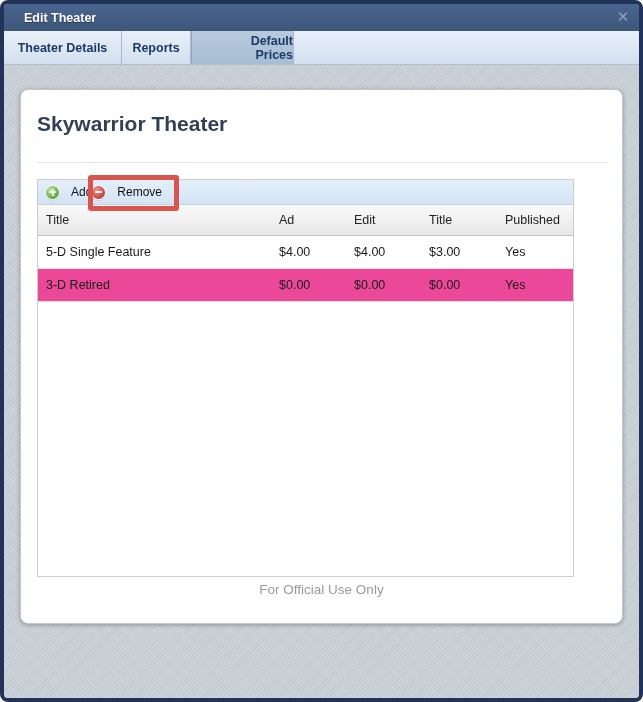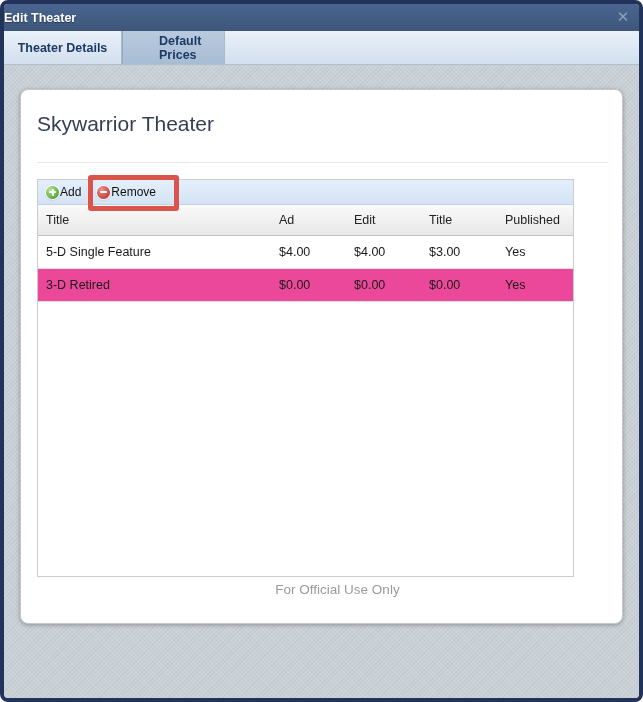--- a/index.html
+++ b/index.html
@@ -12,21 +12,21 @@
     border-radius:8px;
     background:#c9d0d6;
     overflow:hidden;
   }
 
   
   .titlebar {
     position:relative; height:27px;
     background:linear-gradient(#4a6590,#3d5679);
     display:flex; align-items:center;
-    padding:0 0;
+    padding:0 20px;
   }
   .titlebar .title {
     color:#ffffff; font-weight:bold; font-size:12.5px;
     text-shadow:0 1px 1px rgba(0,0,0,.4);
   }
   .close-btn {
     position:absolute; right:6px; top:3px;
     width:20px; height:20px; line-height:20px;
     text-align:center; cursor:pointer;
   }
@@ -39,20 +39,21 @@
     height:34px;
     background:linear-gradient(#e9f1f9,#d2dfee);
     border-bottom:1px solid #aebfd1;
     display:flex; align-items:stretch;
   }
   .tab {
     display:flex; align-items:center; justify-content:center;
     font-size:12.5px; font-weight:bold; color:#1c3a66;
     border-right:1px solid #a9bac9;
     cursor:pointer;
+    text-align:right;
   }
   .tab-theater-details { width:118px; }
   .tab-reports { width:69px; }
   .tab-default-prices { width:103px; }
   .tab.active {
     background:linear-gradient(#b9cade,#a7bdd3);
     border-left:1px solid #93a9c0;
     padding-left:36px;
   }
   .tab-filler { flex:1; }
@@ -70,46 +71,46 @@
   .card {
     position:absolute; left:16px; top:24px;
     width:603px; height:535px;
     background:#ffffff;
     border:1px solid #c2c7cd;
     border-radius:8px;
     box-shadow:0 1px 4px rgba(0,0,0,.30);
   }
   .card-heading {
     position:absolute; left:16px; top:22px;
-    font-size:21px; font-weight:normal; color:#333f54;
+    font-size:21px; font-weight:bold; color:#333f54;
   }
   .card-hr {
     position:absolute; left:16px; top:72px;
     width:571px; height:1px; background:#e4e6e8;
   }
 
   
   .panel {
     position:absolute; left:16px; top:89px;
     width:537px; height:398px;
     border:1px solid #c8cdd2;
     background:#ffffff;
   }
   .toolbar {
     height:25px;
     background:linear-gradient(#e4effb,#d4e3f4);
     border-bottom:1px solid #c3d2e2;
     display:flex; align-items:center;
   }
   .tbtn {
-    display:inline-flex; align-items:center; gap:1px;
+    display:inline-flex; align-items:center; gap:12px;
     font-size:12px; color:#111111; cursor:pointer;
   }
   .tbtn-add { margin-left:8px; }
-  .tbtn-remove { margin-left:16px; }
+  .tbtn-remove { }
   .circle-ico {
     width:13px; height:13px; border-radius:50%;
     position:relative; flex:0 0 13px;
     box-shadow:0 0 0 1px rgba(255,255,255,.85), 0 1px 2px rgba(0,0,0,.25);
   }
   .ico-add { background:radial-gradient(circle at 35% 30%, #b7e698, #5aa83a 72%); }
   .ico-remove { background:radial-gradient(circle at 35% 30%, #f0958d, #c74038 72%); }
   .circle-ico::before {
     content:""; position:absolute; left:3px; top:5.5px;
     width:7px; height:2px; background:#ffffff; border-radius:1px;
@@ -139,21 +140,21 @@
   table.grid tbody tr.stripe td { background:#ec4899; }
   table.grid tbody tr { cursor:pointer; }
 
   .col-title { width:233px; }
   .col-ad { width:75px; }
   .col-adult { width:75px; }
   .col-child { width:76px; }
   .col-published { width:76px; }
 
   .footer-note {
-    position:absolute; left:16px; top:492px; width:100%;
+    position:absolute; left:0; top:492px; width:100%;
     text-align:center; font-size:13.5px; color:#9b9b9b;
   }
 
   
   .annotation-box {
     position:absolute; left:67px; top:85px;
     width:91px; height:36px;
     border:5px solid #d9544a;
     border-radius:3px;
     z-index:5;
@@ -168,20 +169,23 @@
   <div class="titlebar">
     <span class="title">Edit Theater</span>
     <span class="close-btn">
       <span class="glyph">✕</span>
     </span>
   </div>
 
   <div class="tabbar">
     <div class="tab tab-theater-details">
       <span>Theater Details</span>
+    </div>
+    <div class="tab tab-reports">
+      <span>Reports</span>
     </div>
     <div class="tab tab-default-prices active">
       <span>Default Prices</span>
     </div>
     <div class="tab-filler"></div>
   </div>
 
   <div class="content">
     <div class="card">
 

